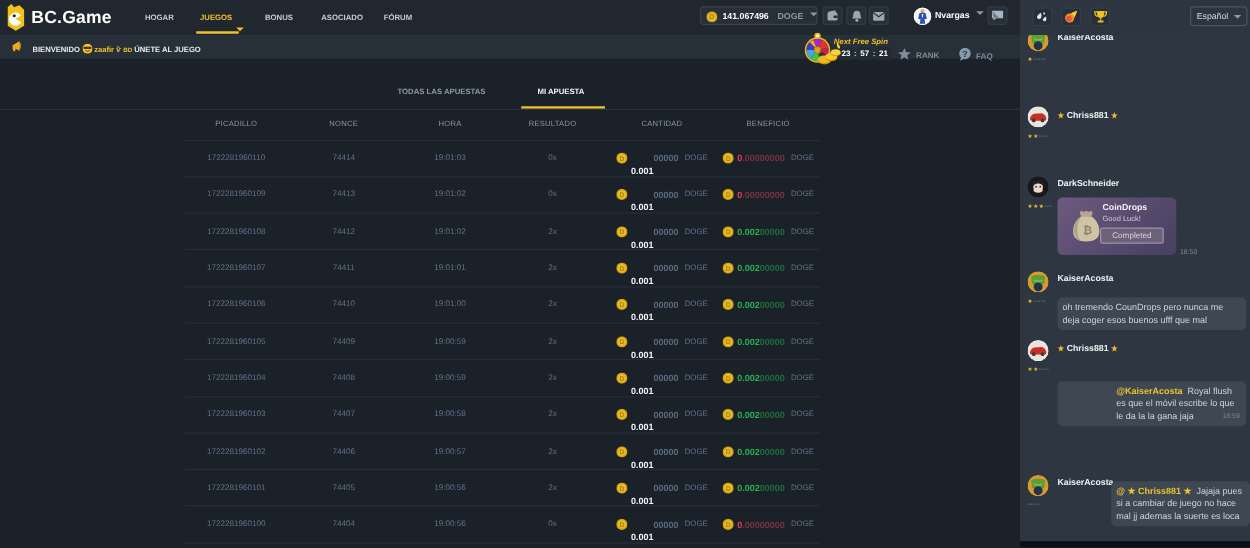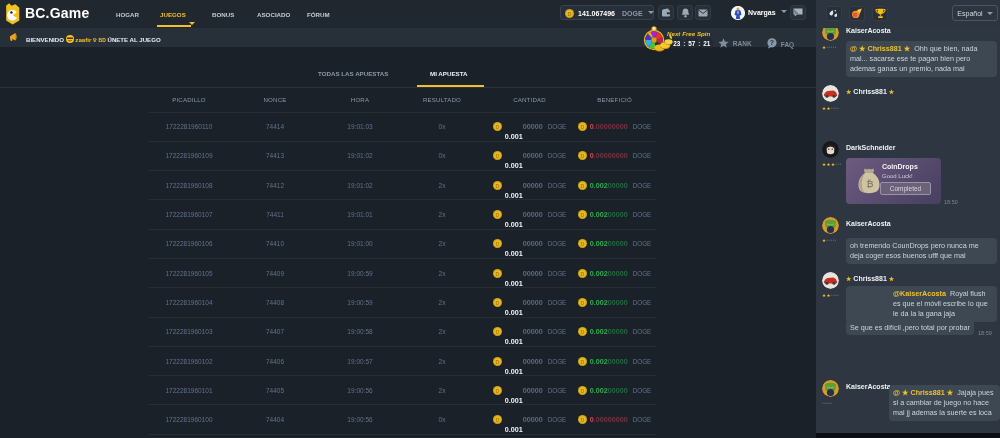--- a/index.html
+++ b/index.html
@@ -584,21 +584,20 @@
   <div class="msg" style="top:24px;">
     <div class="av"><svg width="17" height="17" viewBox="0 0 17 17">
           <circle cx="8.5" cy="8.5" r="8.5" fill="#d79a2c"></circle>
           <path d="M3 4 Q8.5 1.5 14 4 L13.5 10 Q8.5 13 3.5 10 Z" fill="#5f9e35"></path>
           <circle cx="8.5" cy="12.5" r="3.6" fill="#22324d"></circle>
           <path d="M5 7 Q8.5 9 12 7" stroke="#7fc24e" stroke-width="1" fill="none"></path>
         </svg></div>
     <div class="nm">KaiserAcosta</div>
     <div class="stars"><span class="sstar">★</span><span class="sdot">•••••</span></div>
   </div>
-  <div class="bub" style="top:41px;"><span class="yel">@ ★ Chriss881 ★</span>&nbsp; Ohh que bien, nada mal... sacarse ese te pagan bien pero ademas ganas un premio, nada mal</div>
 
   <div class="msg" style="top:85px;">
     <div class="av"><svg width="17" height="17" viewBox="0 0 17 17">
           <circle cx="8.5" cy="8.5" r="8.5" fill="#e8e4de"></circle>
           <path d="M2 9.5 Q3 6.5 5.5 6 L11.5 5.5 Q14.5 6.5 15 9.5 Q15.5 11.5 13 11.5 L4 11.5 Q1.6 11.5 2 9.5 Z" fill="#c92e24"></path>
           <circle cx="5" cy="11.3" r="1.5" fill="#3a3a3a"></circle>
           <circle cx="12" cy="11.3" r="1.5" fill="#3a3a3a"></circle>
         </svg></div>
     <div class="nm"><span class="sstar" style="font-size:6px">★</span> Chriss881 <span class="sstar" style="font-size:6px">★</span></div>
     <div class="stars"><span class="sstar">★★</span><span class="sdot">••••</span></div>
@@ -643,22 +642,21 @@
   <div class="msg" style="top:272px;">
     <div class="av"><svg width="17" height="17" viewBox="0 0 17 17">
           <circle cx="8.5" cy="8.5" r="8.5" fill="#e8e4de"></circle>
           <path d="M2 9.5 Q3 6.5 5.5 6 L11.5 5.5 Q14.5 6.5 15 9.5 Q15.5 11.5 13 11.5 L4 11.5 Q1.6 11.5 2 9.5 Z" fill="#c92e24"></path>
           <circle cx="5" cy="11.3" r="1.5" fill="#3a3a3a"></circle>
           <circle cx="12" cy="11.3" r="1.5" fill="#3a3a3a"></circle>
         </svg></div>
     <div class="nm"><span class="sstar" style="font-size:6px">★</span> Chriss881 <span class="sstar" style="font-size:6px">★</span></div>
     <div class="stars"><span class="sstar">★★</span><span class="sdot">••••</span></div>
   </div>
-  <div class="bub" style="top:286px;padding-left:47px;"><span class="yel">@KaiserAcosta</span> &nbsp;Royal flush es que el móvil escribe lo que le da la la gana jaja</div>
-  <div class="bub" style="top:320px;">Se que es difícil ,pero total por probar</div>
+  <div class="bub" style="top:305px;padding-left:47px;"><span class="yel">@KaiserAcosta</span> &nbsp;Royal flush es que el móvil escribe lo que le da la la gana jaja</div>
   <div class="ts" style="left:162px;top:330px;">18:59</div>
 
   <div class="msg" style="top:380px;">
     <div class="av"><svg width="17" height="17" viewBox="0 0 17 17">
           <circle cx="8.5" cy="8.5" r="8.5" fill="#d79a2c"></circle>
           <path d="M3 4 Q8.5 1.5 14 4 L13.5 10 Q8.5 13 3.5 10 Z" fill="#5f9e35"></path>
           <circle cx="8.5" cy="12.5" r="3.6" fill="#22324d"></circle>
           <path d="M5 7 Q8.5 9 12 7" stroke="#7fc24e" stroke-width="1" fill="none"></path>
         </svg></div>
     <div class="nm">KaiserAcosta</div>

